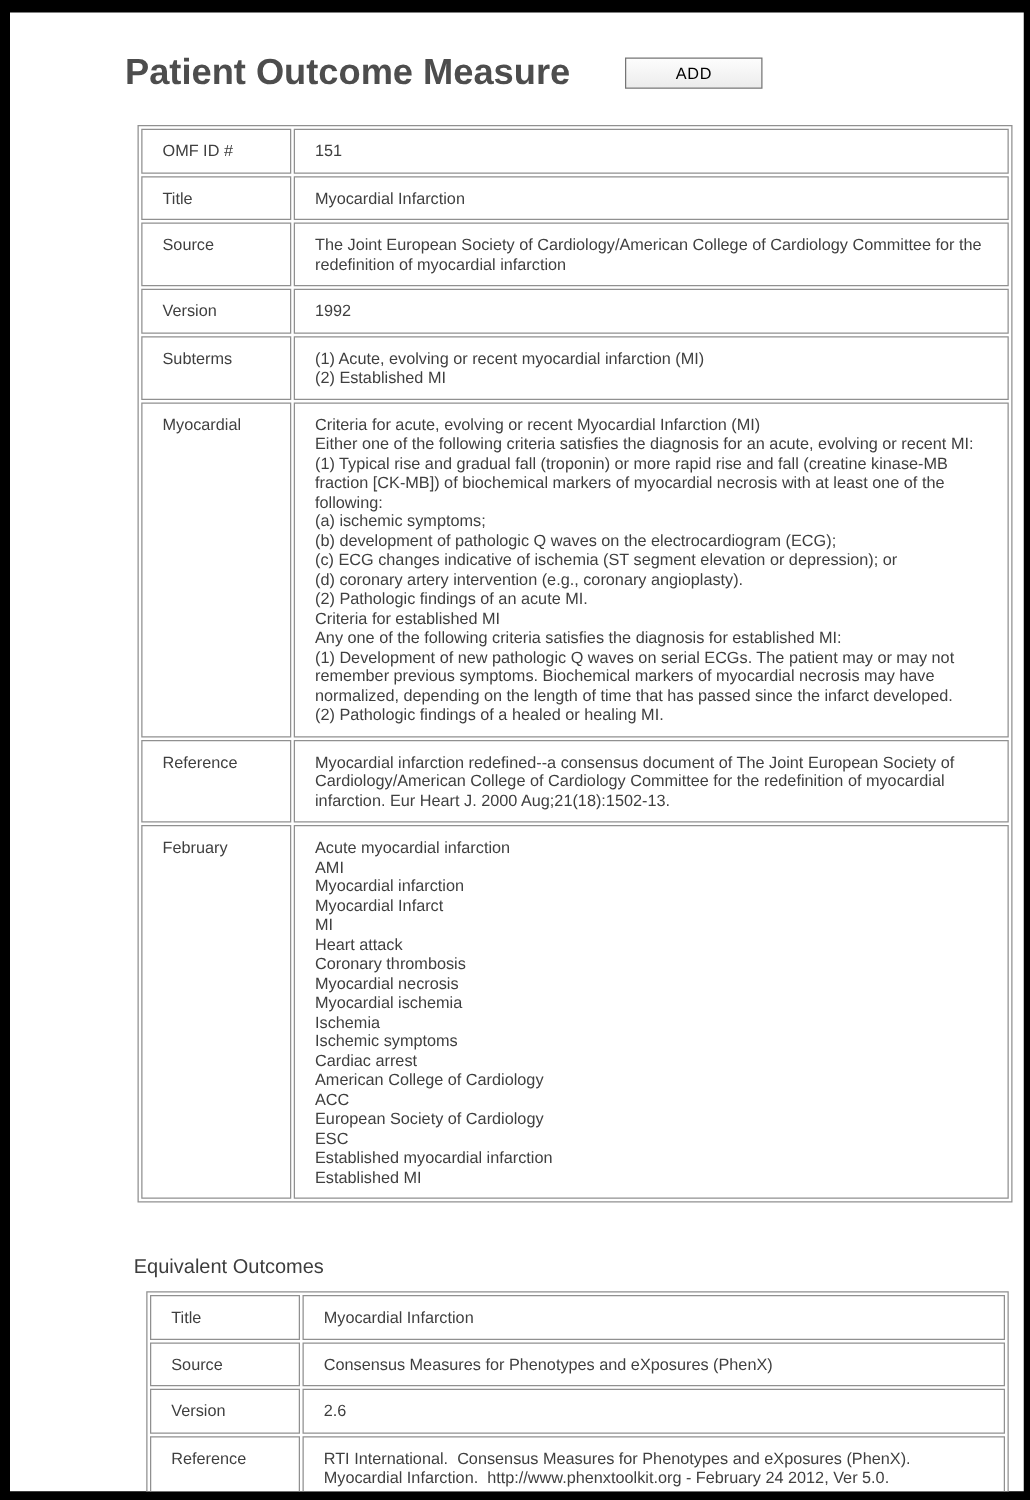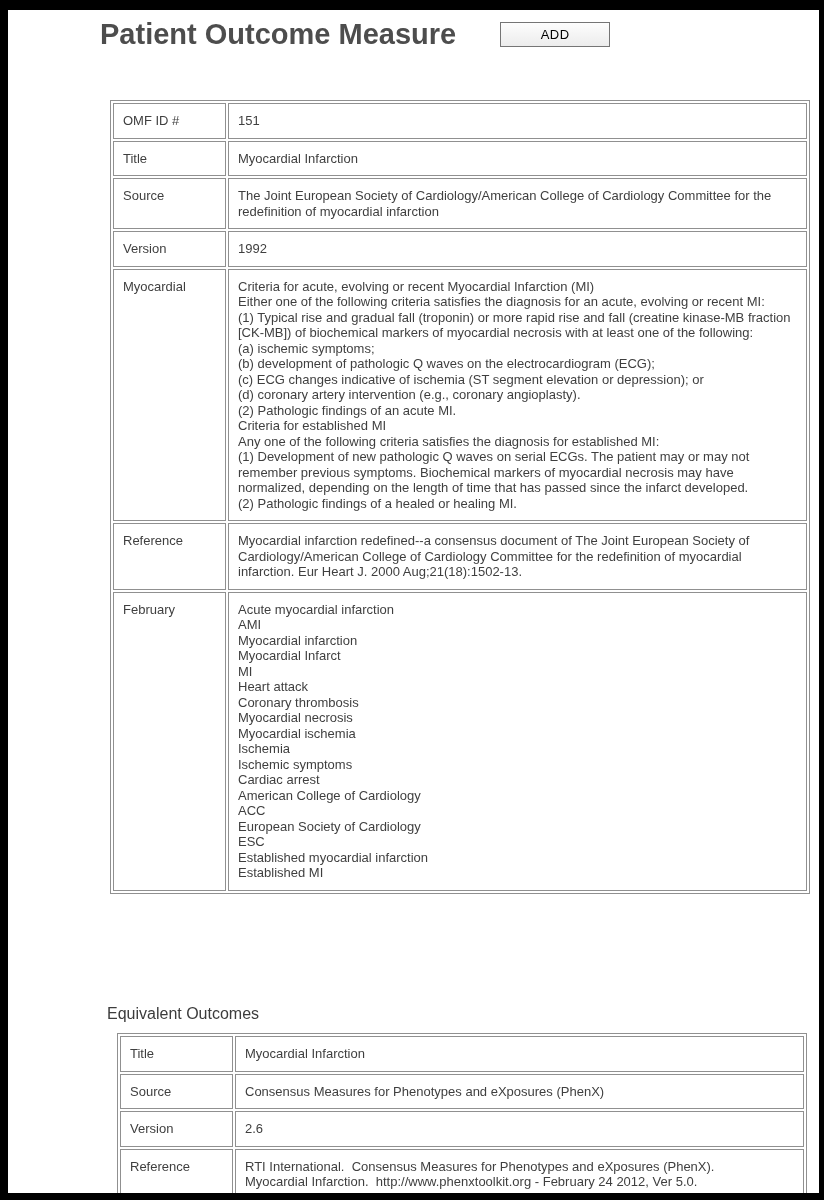--- a/index.html
+++ b/index.html
@@ -14,21 +14,21 @@
     width: 824px;
     height: 1200px;
     background: #ffffff;
     border: solid #000000;
     border-width: 10px 5px 7px 8px;
     overflow: hidden;
   }
   .header {
     position: absolute;
     left: 92px;
-    top: 8px;
+    top: 32px;
     display: flex;
     align-items: center;
     gap: 44px;
   }
   .page-title {
     margin: 0;
     font-size: 29px;
     font-weight: bold;
     color: #4d4d4d;
     letter-spacing: 0px;
@@ -52,21 +52,21 @@
     border-spacing: 2px;
     border: 1px solid #909090;
     background: #ffffff;
   }
   table.fields td {
     border: 1px solid #909090;
     vertical-align: top;
     font-size: 13px;
     line-height: 15.5px;
     color: #3f3f3f;
-    padding: 9px 8px 9px 9px;
+    padding: 9px 8px 9px 16px;
   }
   table.fields td.label-cell {
     width: 94px;
   }
   table.fields td.value-cell {
     white-space: pre-wrap;
   }
   .main-table {
     position: absolute;
     left: 102px;
@@ -107,20 +107,25 @@
           <td class="label-cell">Title</td>
           <td class="value-cell">Myocardial Infarction</td>
         </tr>
         <tr>
           <td class="label-cell">Source</td>
           <td class="value-cell">The Joint European Society of Cardiology/American College of Cardiology Committee for the redefinition of myocardial infarction</td>
         </tr>
         <tr>
           <td class="label-cell">Version</td>
           <td class="value-cell">1992</td>
+        </tr>
+        <tr>
+          <td class="label-cell">Subterms</td>
+          <td class="value-cell">(1) Acute, evolving or recent myocardial infarction (MI)
+(2) Established MI</td>
         </tr>
         <tr>
           <td class="label-cell">Myocardial</td>
           <td class="value-cell">Criteria for acute, evolving or recent Myocardial Infarction (MI)
 Either one of the following criteria satisfies the diagnosis for an acute, evolving or recent MI:
 (1) Typical rise and gradual fall (troponin) or more rapid rise and fall (creatine kinase-MB fraction [CK-MB]) of biochemical markers of myocardial necrosis with at least one of the following:
 (a) ischemic symptoms;
 (b) development of pathologic Q waves on the electrocardiogram (ECG);
 (c) ECG changes indicative of ischemia (ST segment elevation or depression); or
 (d) coronary artery intervention (e.g., coronary angioplasty).

